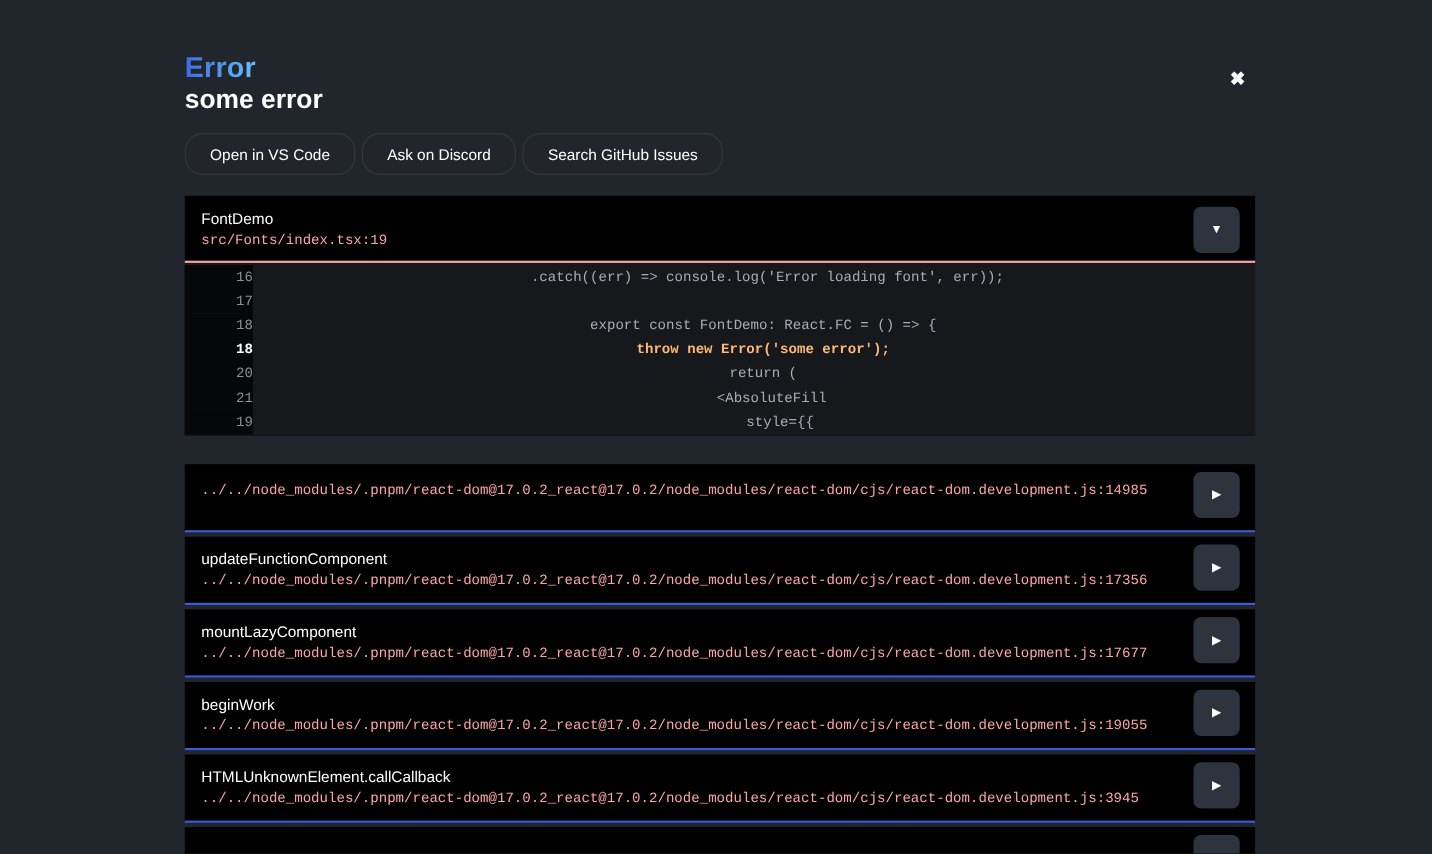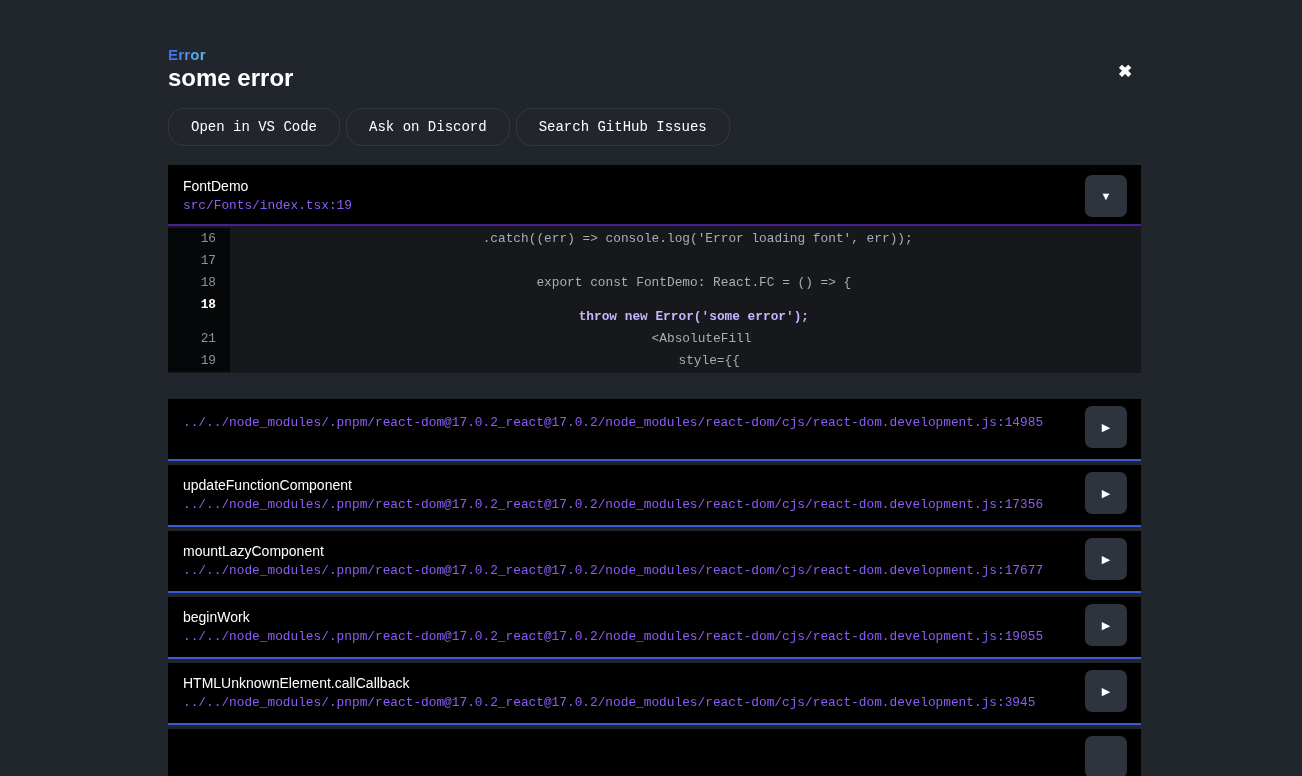--- a/index.html
+++ b/index.html
@@ -9,21 +9,21 @@
     background: #21252c;
     font-family: "Liberation Sans", sans-serif;
   }
   .content {
     position: relative;
     margin-left: 168px;
     width: 973px;
     padding-top: 46px;
   }
   .kicker {
-    font-size: 15px;
+    font-size: 26px;
     font-weight: bold;
     letter-spacing: 0.2px;
     color: #4a9ff5;
     background: linear-gradient(90deg, #3e6ae6 0%, #62c1f8 100%);
     -webkit-background-clip: text;
     background-clip: text;
     -webkit-text-fill-color: transparent;
     display: inline-block;
   }
   .error-title {
@@ -36,46 +36,46 @@
     display: flex;
     gap: 6px;
   }
   .action-btn {
     height: 38px;
     padding: 0 22px;
     background: #22262c;
     border: 1px solid #33383f;
     border-radius: 16px;
     color: #ffffff;
-    font-family: Liberation Mono, monospace;
+    font-family: Liberation Sans, sans-serif;
     font-size: 14px;
     line-height: 36px;
     cursor: pointer;
     white-space: nowrap;
   }
   .panel {
     margin-top: 19px;
     background: #000000;
   }
   .panel-header {
     position: relative;
     height: 61px;
-    border-bottom: 2px solid #4c1d95;
+    border-bottom: 2px solid #fca5a5;
     padding: 13px 15px 0 15px;
   }
   .frame-title {
     font-size: 14px;
     color: #ffffff;
     line-height: 16px;
   }
   .frame-path {
     margin-top: 5px;
     font-family: "Liberation Mono", monospace;
     font-size: 12.8px;
-    color: #8b5cf6;
+    color: #fca5a5;
     line-height: 14px;
     white-space: nowrap;
   }
   .icon-btn {
     position: absolute;
     width: 42px;
     height: 42px;
     background: #2e343d;
     border: none;
     border-radius: 7px;
@@ -95,31 +95,30 @@
     display: flex;
     line-height: 22px;
     font-family: "Liberation Mono", monospace;
     font-size: 12.8px;
   }
   .code-line .ln {
     flex: 0 0 62px;
     background: #060708;
     color: #8d919a;
     text-align: right;
-    padding-right: 14px;
   }
   .code-line .ct {
     flex: 1;
     padding-left: 9px;
     color: #a9adb4;
     white-space: pre;
     text-align: center;
   }
   .code-line.hl .ln { color: #ffffff; font-weight: bold; }
-  .code-line.hl .ct { color: #c4b5fd; font-weight: bold; margin-top: 12px; }
+  .code-line.hl .ct { color: #fdba74; font-weight: bold; }
   .frames { margin-top: 26px; }
   .stack-frame {
     position: relative;
     height: 62px;
     background: #000000;
     border-bottom: 2px solid #3b5bdb;
     margin-bottom: 4px;
     padding: 12px 15px 0 15px;
   }
   .stack-frame .icon-btn { right: 14px; top: 7px; }
@@ -177,20 +176,24 @@
       </div>
       <div class="code-line">
         <span class="ln">18</span>
         <span class="ct"> export const FontDemo: React.FC = () =&gt; {</span>
       </div>
       <div class="code-line hl">
         <span class="ln">18</span>
         <span class="ct"> throw new Error('some error');</span>
       </div>
       <div class="code-line">
+        <span class="ln">20</span>
+        <span class="ct"> return (</span>
+      </div>
+      <div class="code-line">
         <span class="ln">21</span>
         <span class="ct">   &lt;AbsoluteFill</span>
       </div>
       <div class="code-line">
         <span class="ln">19</span>
         <span class="ct">     style={{</span>
       </div>
     </div>
   </div>
 

